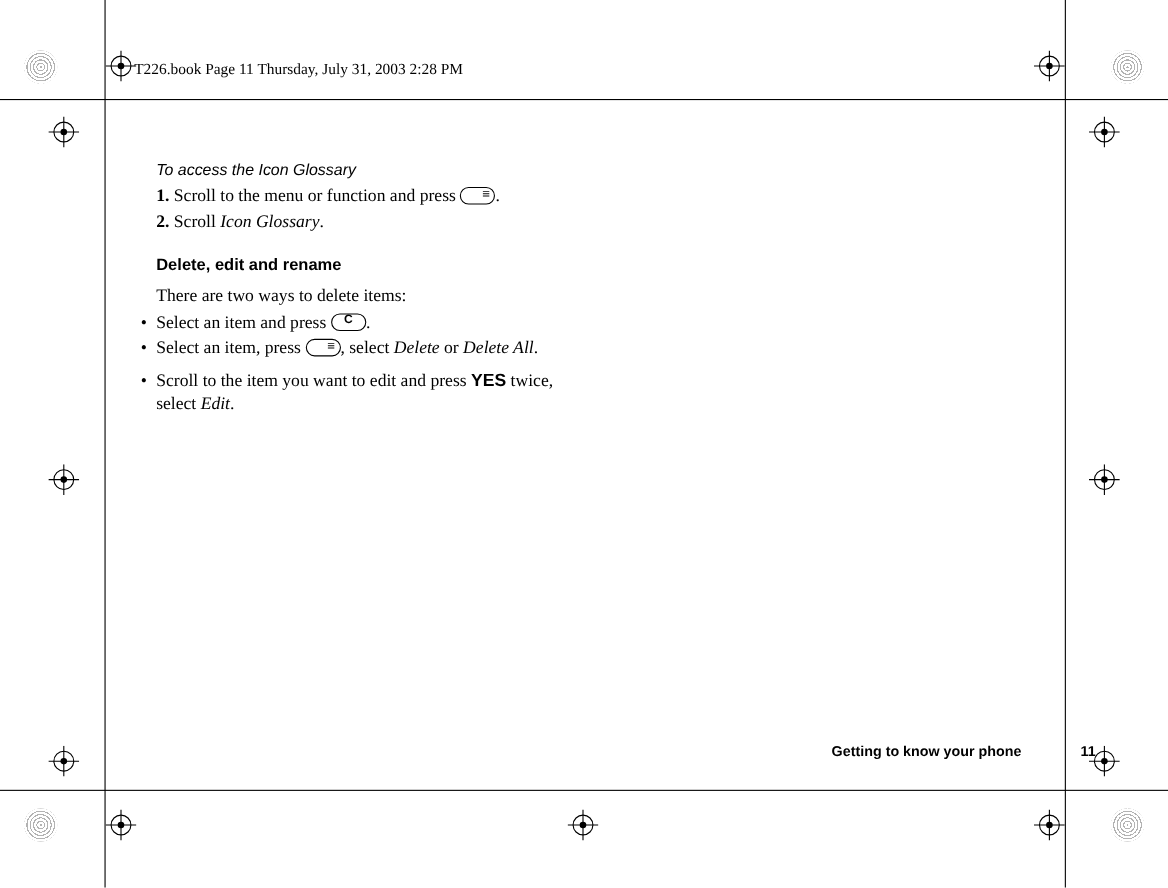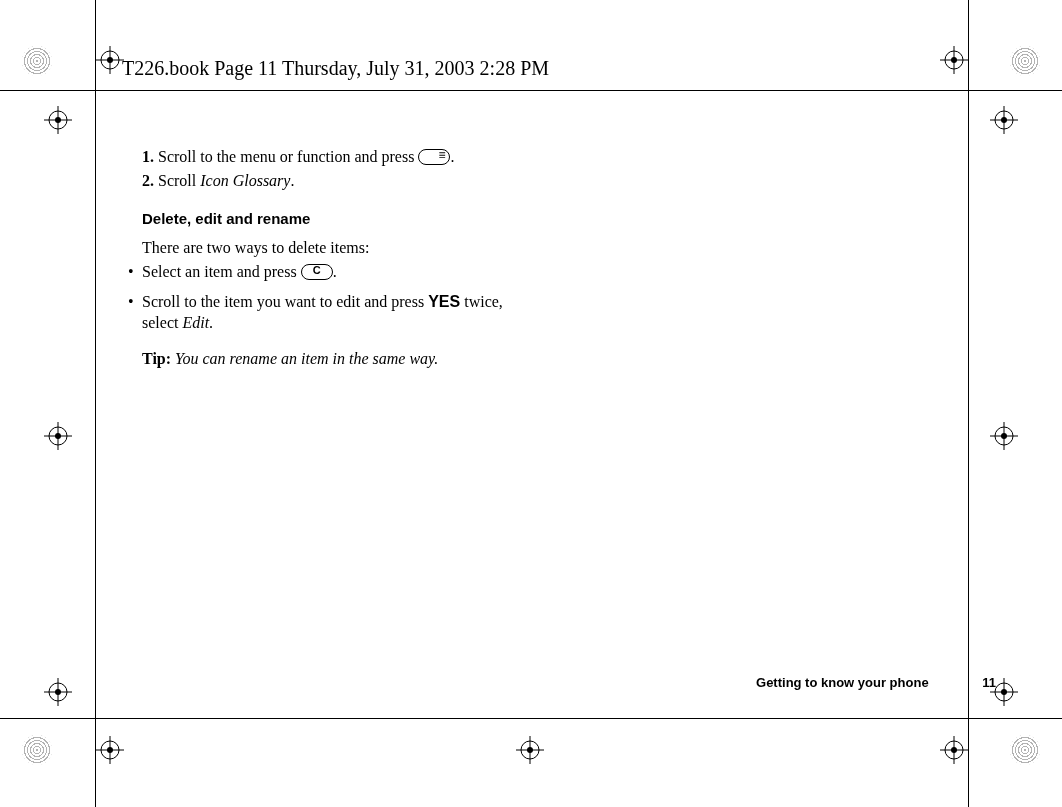--- a/index.html
+++ b/index.html
@@ -37,21 +37,21 @@
     border-radius: 50%;
     background:
       repeating-radial-gradient(circle at center, #666 0 1px, #fff 1px 3px);
     opacity: 0.5;
   }
   
   .hdr {
     position: absolute;
     left: 122px;
     top: 55px;
-    font-size: 20px;
+    font-size: 14px;
     font-family: "Times New Roman", Times, serif;
   }
   
   .content {
     position: absolute;
     left: 128px;
     top: 146px;
     width: 410px;
   }
   .access-title {
@@ -258,47 +258,48 @@
       <circle cx="14" cy="14" r="9" fill="none" stroke="#000" stroke-width="1"></circle>
       <line x1="14" y1="0" x2="14" y2="28" stroke="#000" stroke-width="1"></line>
       <line x1="0" y1="14" x2="28" y2="14" stroke="#000" stroke-width="1"></line>
       <circle cx="14" cy="14" r="3" fill="#000"></circle>
     </svg>
 </div>
 
 <div class="hdr">T226.book  Page 11  Thursday, July 31, 2003  2:28 PM</div>
 
 <div class="content">
+  <div class="access-title">To access the Icon Glossary</div>
   <ol class="steps">
     <li>
       <span class="num">1.</span>
       <span>Scroll to the menu or function and press </span><span class="key menu"></span><span>.</span>
     </li>
     <li>
       <span class="num">2.</span>
       <span>Scroll </span><em>Icon Glossary</em><span>.</span>
     </li>
   </ol>
 
   <div class="section-h">Delete, edit and rename</div>
 
   <div class="para-lead">There are two ways to delete items:</div>
   <ul class="bul">
     <li>
       <span>Select an item and press </span><span class="key c"></span><span>.</span>
     </li>
+    <li>
+      <span>Select an item, press </span><span class="key menu"></span><span>, select </span><em>Delete</em><span> or </span><em>Delete All</em><span>.</span>
+    </li>
   </ul>
 
   <ul class="bul">
     <li>
       <span>Scroll to the item you want to edit and press </span><span class="yes">YES</span><span> twice, select </span><em>Edit</em><span>.</span>
     </li>
   </ul>
 
-  <div class="tip">
-    <span class="tlabel">Tip:</span><span class="tbody"> You can rename an item in the same way.</span>
-  </div>
 </div>
 
 <div class="footer">
   <span class="sec">Getting to know your phone</span>
   <span class="pg">11</span>
 </div>
 
 </body></html>

